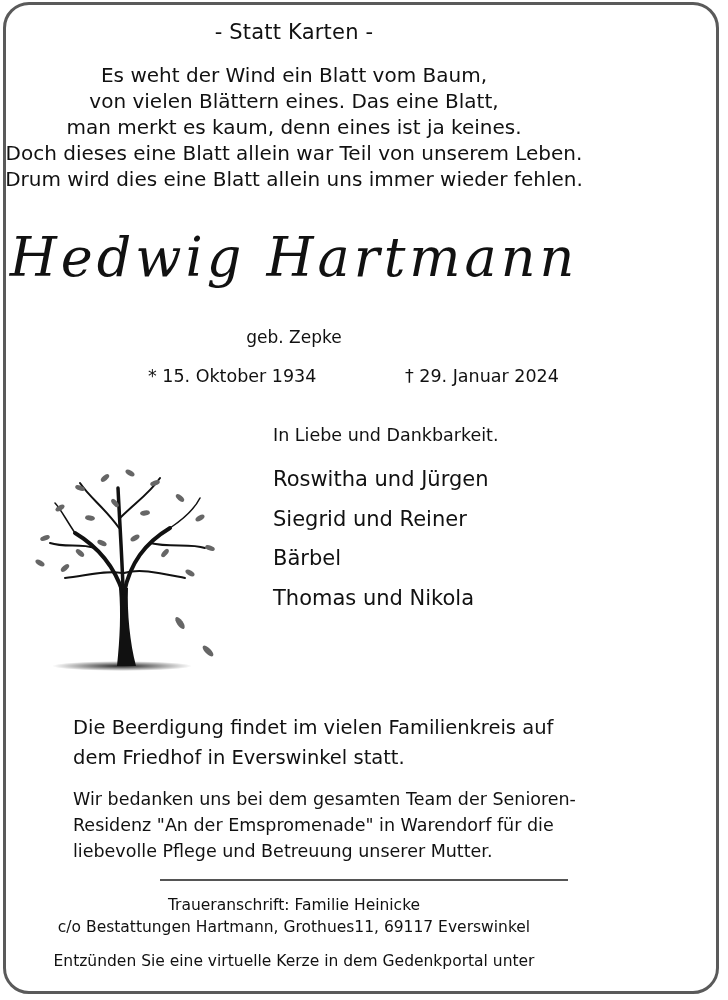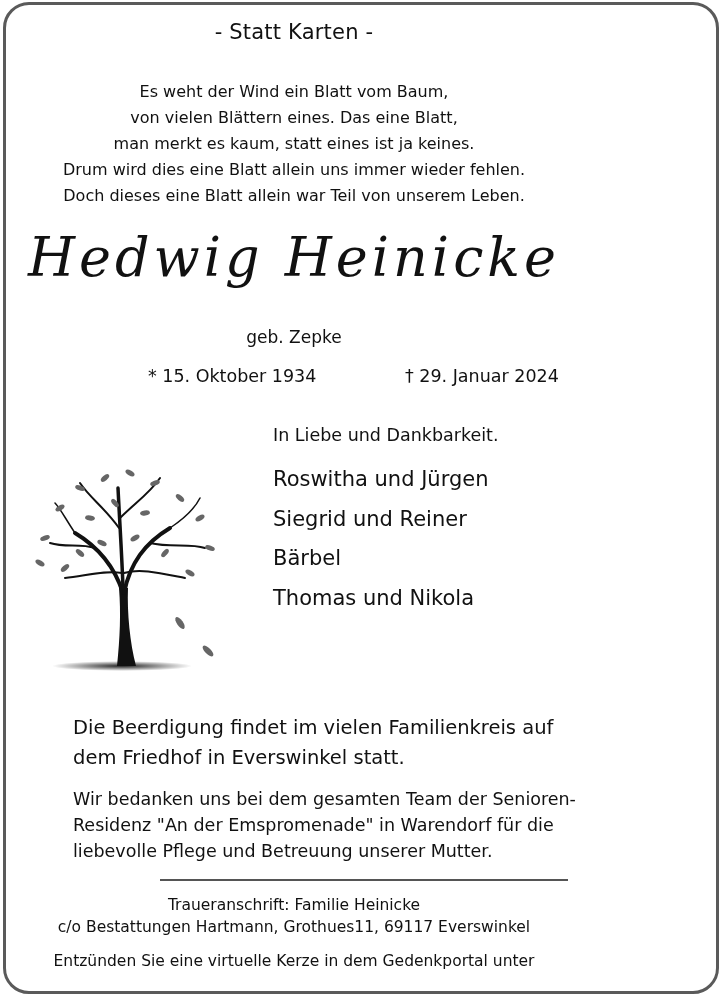--- a/index.html
+++ b/index.html
@@ -2,21 +2,21 @@
 <html><head>
 <meta charset="utf-8">
 <style>
   html, body { margin:0; padding:0; background:#fff; }
   body { width:728px; height:1000px; position:relative; overflow:hidden;
          font-family:"DejaVu Sans", sans-serif; color:#111; }
   .frame { position:absolute; left:3px; top:2px; width:716px; height:992px;
            border:3px solid #5a5a5a; border-radius:26px; box-sizing:border-box; }
   .center { position:absolute; left:0; width:588px; text-align:center; }
   .heading { top:20px; font-size:21px; letter-spacing:0.2px; }
-  .poem { top:62px; font-size:16px; line-height:26px;margin-top:17px; }
+  .poem { top:62px; font-size:20px; line-height:26px; }
   .poem div { white-space:nowrap; }
   .name { top:226px; font-family:"DejaVu Serif", serif; font-style:italic;
           font-size:54px; font-weight:normal; letter-spacing:4px; color:#111; }
   .birthname { top:327px; font-size:17px; }
   .dates { position:absolute; top:366px; font-size:17.5px; }
   .born { left:148px; }
   .died { left:405px; }
   .thanks { position:absolute; left:273px; top:425px; font-size:17.5px; }
   .family { position:absolute; left:273px; top:460px; font-size:21px; line-height:39.6px; }
   .family div { white-space:nowrap; }
@@ -30,26 +30,26 @@
 </head>
 <body>
 
 <div class="frame"></div>
 
 <div class="center heading">- Statt Karten -</div>
 
 <div class="center poem">
   <div>Es weht der Wind ein Blatt vom Baum,</div>
   <div>von vielen Blättern eines. Das eine Blatt,</div>
-  <div>man merkt es kaum, statt eines ist ja keines.</div>
+  <div>man merkt es kaum, denn eines ist ja keines.</div>
+  <div>Doch dieses eine Blatt allein war Teil von unserem Leben.</div>
   <div>Drum wird dies eine Blatt allein uns immer wieder fehlen.</div>
-  <div>Doch dieses eine Blatt allein war Teil von unserem Leben.</div>
 </div>
 
-<div class="center name">Hedwig Heinicke</div>
+<div class="center name">Hedwig Hartmann</div>
 <div class="center birthname">geb. Zepke</div>
 
 <div class="dates born">* 15. Oktober 1934</div>
 <div class="dates died">† 29. Januar 2024</div>
 
 <svg class="tree" viewBox="0 0 215 230">
   <defs>
     <radialGradient id="shadow" cx="50%" cy="50%" r="50%">
       <stop offset="0%" stop-color="#000" stop-opacity="0.85"></stop>
       <stop offset="100%" stop-color="#000" stop-opacity="0"></stop>

